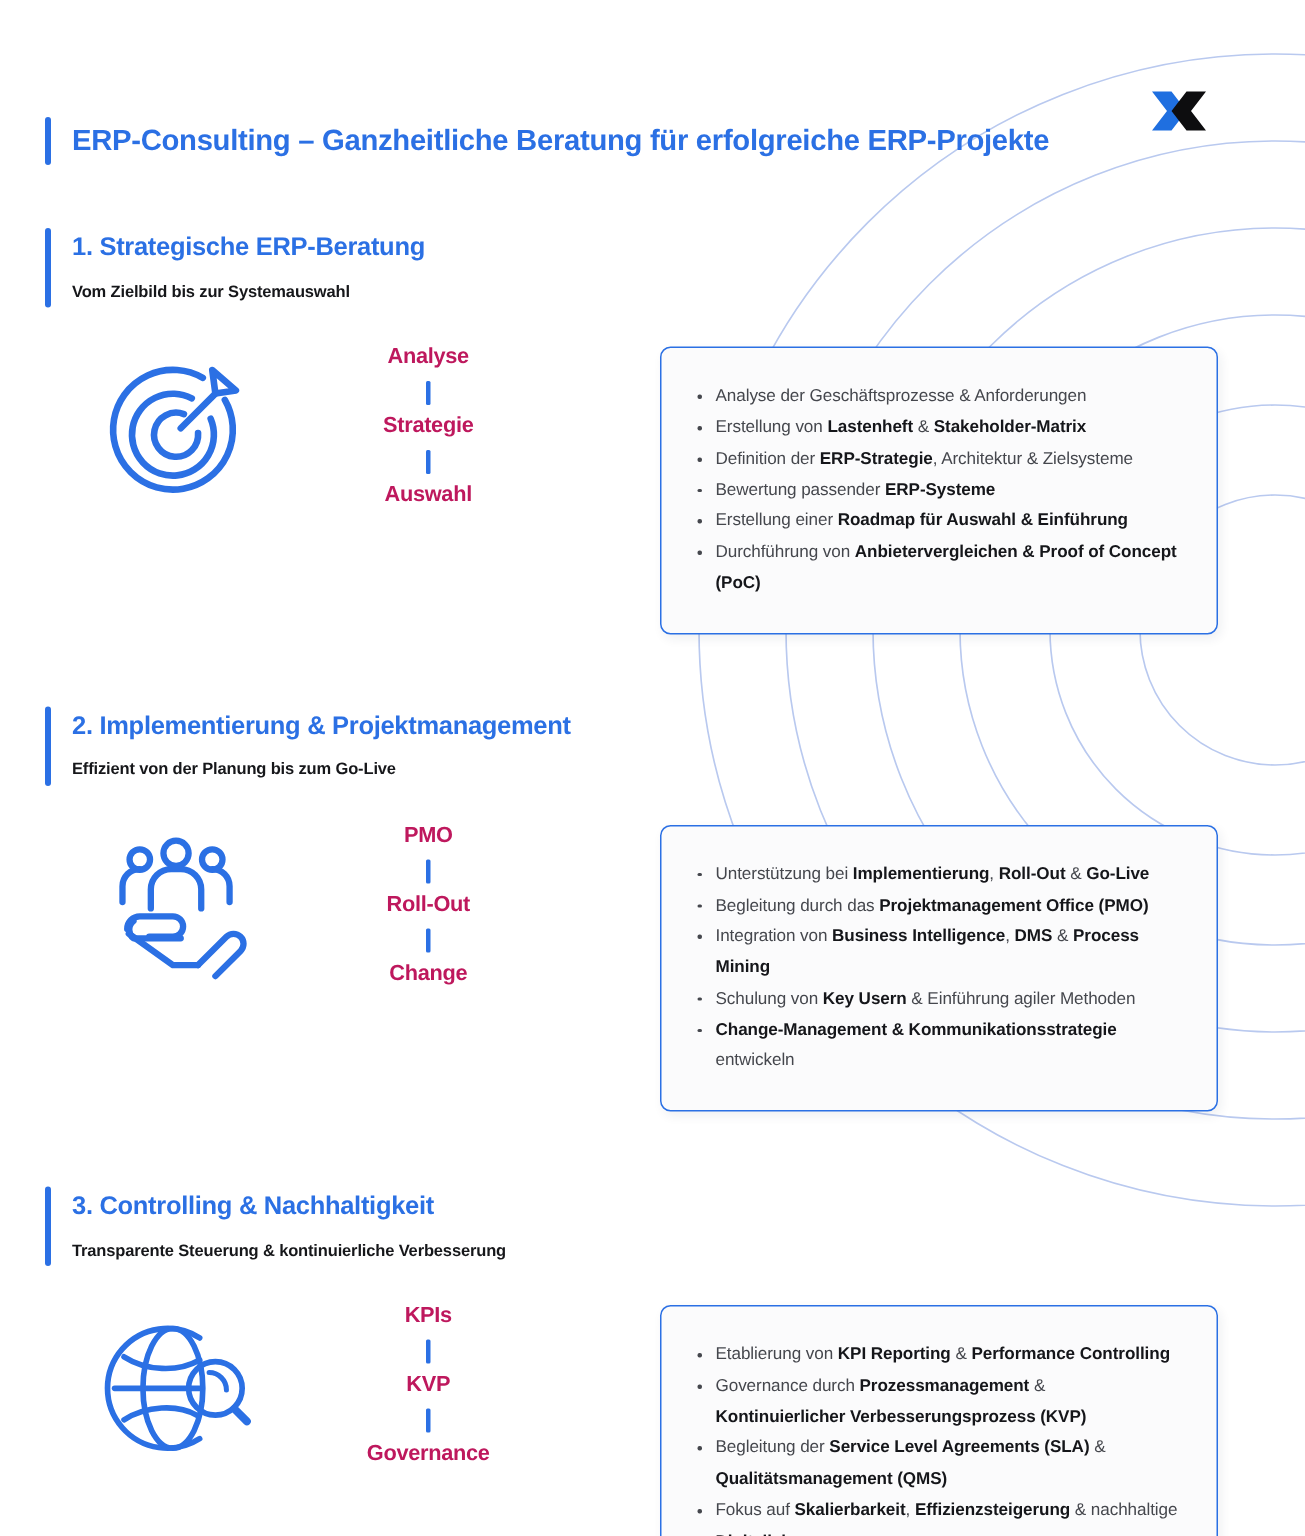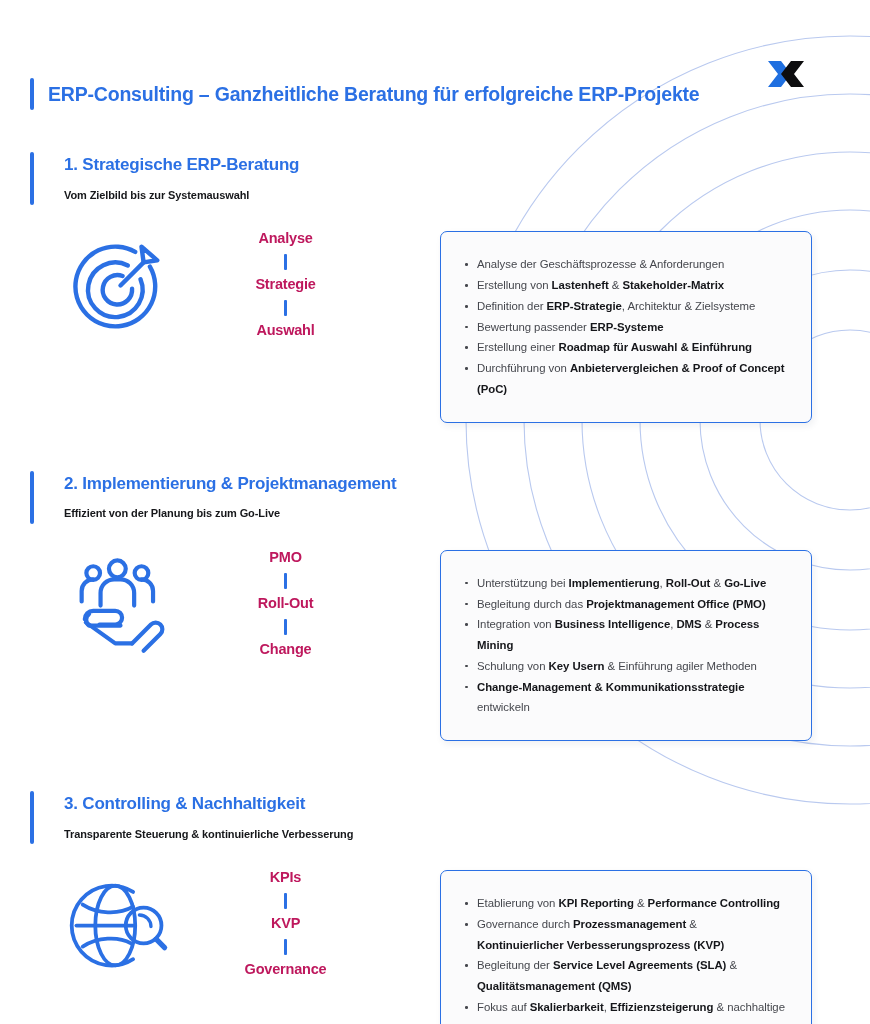--- a/index.html
+++ b/index.html
@@ -70,21 +70,21 @@
     margin-right: 22px;
   }
 
   
   .section {
     padding: 0 0 0 30px;
   }
   .sec-head {
     display: flex;
     align-items: stretch;
-    gap: 30px;
+    gap: 14px;
   }
   .sec-head-text {
     padding: 1px 0 2px 0;
   }
   .sec-number-title {
     font-size: 17px;
     font-weight: 700;
     color: #2b70e4;
     letter-spacing: -0.2px;
     line-height: 1.45;

